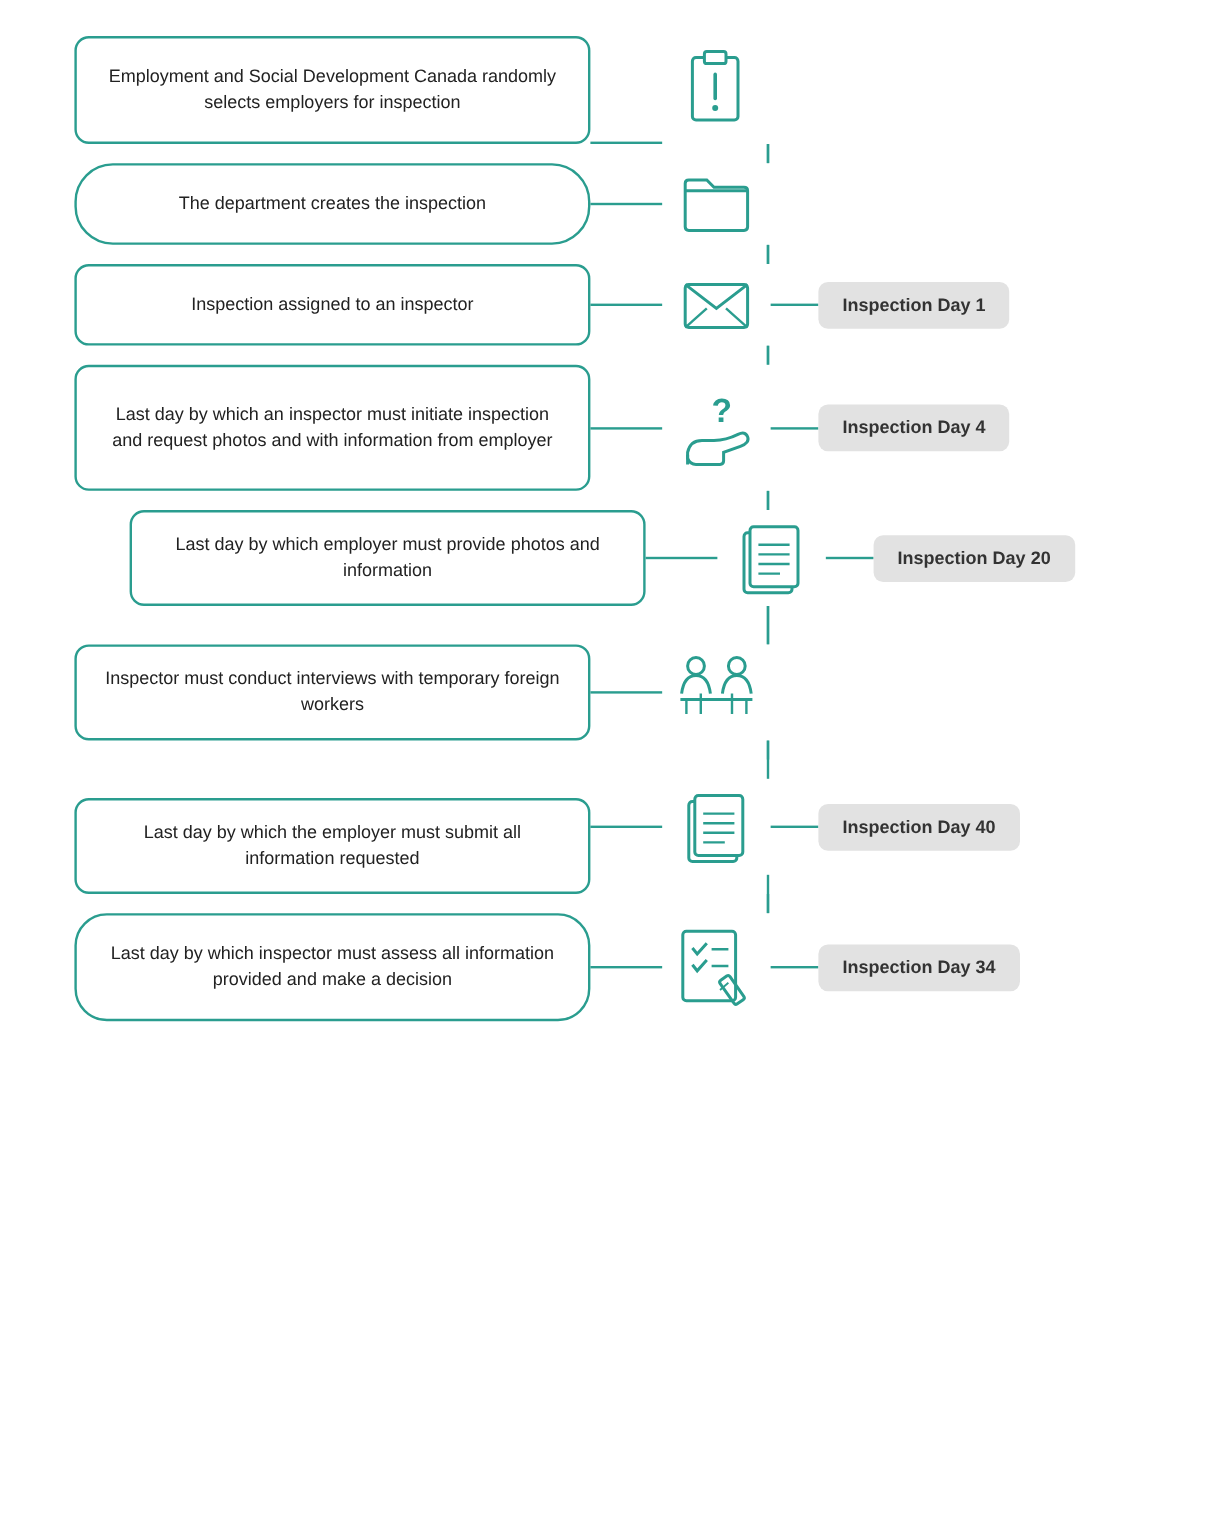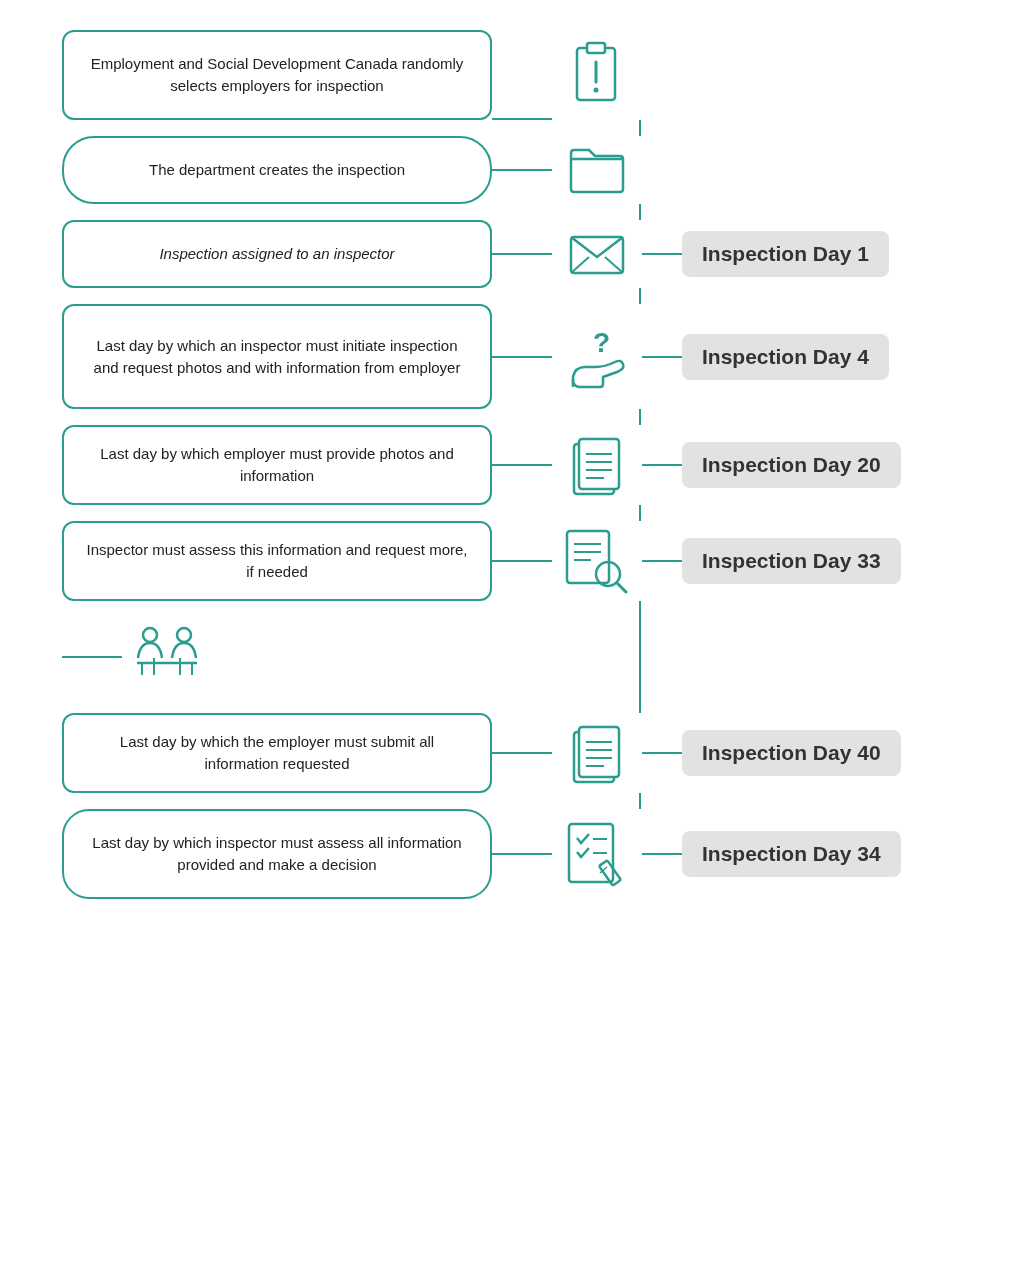--- a/index.html
+++ b/index.html
@@ -70,21 +70,21 @@
       height: 2px;
       background: #2a9d8f;
       width: 40px;
       flex-shrink: 0;
     }
     .step-day {
       background: #e2e2e2;
       border-radius: 8px;
       padding: 11px 20px;
       font-weight: bold;
-      font-size: 21px;
+      font-size: 15px;
       color: #333;
       white-space: nowrap;
       min-width: 155px;
       text-align: center;
       flex-shrink: 0;
     }
     .step-day-empty {
       min-width: 155px;
       flex-shrink: 0;
     }
@@ -127,21 +127,21 @@
     </div>
     <div class="step-hline2" style="background:transparent;"></div>
     <div class="step-day-empty"></div>
   </div>
 
   <div style="display:flex; align-items:stretch; margin-left:577px; margin-bottom:0;">
     <div style="width:2px; height:16px; background:#2a9d8f;"></div>
   </div>
 
   <div class="step" style="margin-bottom:0;">
-    <div class="step-text" style="min-height:68px; display:flex; align-items:center; justify-content:center;font-style:italic;">Inspection assigned to an inspector</div>
+    <div class="step-text" style="min-height:68px; display:flex; align-items:center; justify-content:center;">Inspection assigned to an inspector</div>
     <div class="step-hline"></div>
     <div class="step-icon" style="height:68px;">
 
       <svg width="60" height="50" viewBox="0 0 60 50" fill="none" xmlns="http://www.w3.org/2000/svg">
         <rect x="4" y="8" width="52" height="36" rx="3" stroke="#2a9d8f" stroke-width="2.5" fill="none"></rect>
         <polyline points="4,8 30,28 56,8" stroke="#2a9d8f" stroke-width="2.5" fill="none"></polyline>
         <line x1="4" y1="44" x2="22" y2="28" stroke="#2a9d8f" stroke-width="2"></line>
         <line x1="56" y1="44" x2="38" y2="28" stroke="#2a9d8f" stroke-width="2"></line>
       </svg>
     </div>
@@ -166,64 +166,48 @@
     </div>
     <div class="step-hline2"></div>
     <div class="step-day">Inspection Day 4</div>
   </div>
 
   <div style="display:flex; align-items:stretch; margin-left:577px; margin-bottom:0;">
     <div style="width:2px; height:16px; background:#2a9d8f;"></div>
   </div>
 
   <div class="step" style="margin-bottom:0;">
-    <div class="step-text" style="min-height:80px; display:flex; align-items:center; justify-content:center;">Last day by which employer must provide photos and information</div>
+    <div class="step-text" style="min-height:80px; display:flex; align-items:center; justify-content:center;margin-left:46px;">Last day by which employer must provide photos and information</div>
     <div class="step-hline"></div>
     <div class="step-icon" style="height:80px;">
 
       <svg width="62" height="70" viewBox="0 0 62 70" fill="none" xmlns="http://www.w3.org/2000/svg">
         <rect x="8" y="14" width="40" height="50" rx="3" stroke="#2a9d8f" stroke-width="2.5" fill="none"></rect>
         <rect x="13" y="9" width="40" height="50" rx="3" stroke="#2a9d8f" stroke-width="2.5" fill="white"></rect>
         <line x1="20" y1="24" x2="46" y2="24" stroke="#2a9d8f" stroke-width="2"></line>
         <line x1="20" y1="32" x2="46" y2="32" stroke="#2a9d8f" stroke-width="2"></line>
         <line x1="20" y1="40" x2="46" y2="40" stroke="#2a9d8f" stroke-width="2"></line>
         <line x1="20" y1="48" x2="38" y2="48" stroke="#2a9d8f" stroke-width="2"></line>
       </svg>
     </div>
     <div class="step-hline2"></div>
     <div class="step-day">Inspection Day 20</div>
   </div>
 
   <div style="display:flex; align-items:stretch; margin-left:577px; margin-bottom:0;">
     <div style="width:2px; height:16px; background:#2a9d8f;"></div>
   </div>
 
-  <div class="step" style="margin-bottom:0;">
-    <div class="step-text" style="min-height:80px; display:flex; align-items:center; justify-content:center;">Inspector must assess this information and request more, if needed</div>
-    <div class="step-hline"></div>
-    <div class="step-icon" style="height:80px;">
-
-      <svg width="68" height="70" viewBox="0 0 68 70" fill="none" xmlns="http://www.w3.org/2000/svg">
-        <rect x="4" y="5" width="42" height="52" rx="3" stroke="#2a9d8f" stroke-width="2.5" fill="none"></rect>
-        <line x1="11" y1="18" x2="38" y2="18" stroke="#2a9d8f" stroke-width="2"></line>
-        <line x1="11" y1="26" x2="38" y2="26" stroke="#2a9d8f" stroke-width="2"></line>
-        <line x1="11" y1="34" x2="28" y2="34" stroke="#2a9d8f" stroke-width="2"></line>
-        <circle cx="45" cy="48" r="12" stroke="#2a9d8f" stroke-width="2.5" fill="none"></circle>
-        <line x1="54" y1="57" x2="63" y2="66" stroke="#2a9d8f" stroke-width="3" stroke-linecap="round"></line>
-      </svg>
-    </div>
-    <div class="step-hline2"></div>
-    <div class="step-day">Inspection Day 33</div>
-  </div>
-
-  <div style="display:flex; align-items:stretch; margin-left:577px; margin-bottom:0;">
-    <div style="width:2px; height:16px; background:#2a9d8f;"></div>
-  </div>
-
-  <div class="step" style="margin-bottom:0;">
+
+  <div style="display:flex; align-items:stretch; margin-left:577px; margin-bottom:0;">
+    <div style="width:2px; height:16px; background:#2a9d8f;"></div>
+  </div>
+
+  <div class="step" style="margin-bottom:0;">
+    <div class="step-text" style="min-height:80px; display:flex; align-items:center; justify-content:center;">Inspector must conduct interviews with temporary foreign workers</div>
     <div class="step-hline"></div>
     <div class="step-icon" style="height:80px;">
 
       <svg width="70" height="68" viewBox="0 0 70 68" fill="none" xmlns="http://www.w3.org/2000/svg">
 
         <circle cx="18" cy="12" r="7" stroke="#2a9d8f" stroke-width="2.5" fill="none"></circle>
         <path d="M6 35 Q8 20 18 20 Q28 20 30 35" stroke="#2a9d8f" stroke-width="2.5" fill="none"></path>
 
         <circle cx="52" cy="12" r="7" stroke="#2a9d8f" stroke-width="2.5" fill="none"></circle>
         <path d="M40 35 Q42 20 52 20 Q62 20 64 35" stroke="#2a9d8f" stroke-width="2.5" fill="none"></path>
@@ -238,21 +222,21 @@
     </div>
     <div class="step-hline2" style="background:transparent;"></div>
     <div class="step-day-empty"></div>
   </div>
 
   <div style="display:flex; align-items:stretch; margin-left:577px; margin-bottom:0;">
     <div style="width:2px; height:16px; background:#2a9d8f;"></div>
   </div>
 
   <div class="step" style="margin-bottom:0;">
-    <div class="step-text" style="min-height:80px; display:flex; align-items:center; justify-content:center;">Last day by which the employer must submit all information requested</div>
+    <div class="step-text" style="min-height:80px; display:flex; align-items:center; justify-content:center;margin-top:32px;">Last day by which the employer must submit all information requested</div>
     <div class="step-hline"></div>
     <div class="step-icon" style="height:80px;">
 
       <svg width="62" height="70" viewBox="0 0 62 70" fill="none" xmlns="http://www.w3.org/2000/svg">
         <rect x="8" y="14" width="40" height="50" rx="3" stroke="#2a9d8f" stroke-width="2.5" fill="none"></rect>
         <rect x="13" y="9" width="40" height="50" rx="3" stroke="#2a9d8f" stroke-width="2.5" fill="white"></rect>
         <line x1="20" y1="24" x2="46" y2="24" stroke="#2a9d8f" stroke-width="2"></line>
         <line x1="20" y1="32" x2="46" y2="32" stroke="#2a9d8f" stroke-width="2"></line>
         <line x1="20" y1="40" x2="46" y2="40" stroke="#2a9d8f" stroke-width="2"></line>
         <line x1="20" y1="48" x2="38" y2="48" stroke="#2a9d8f" stroke-width="2"></line>

